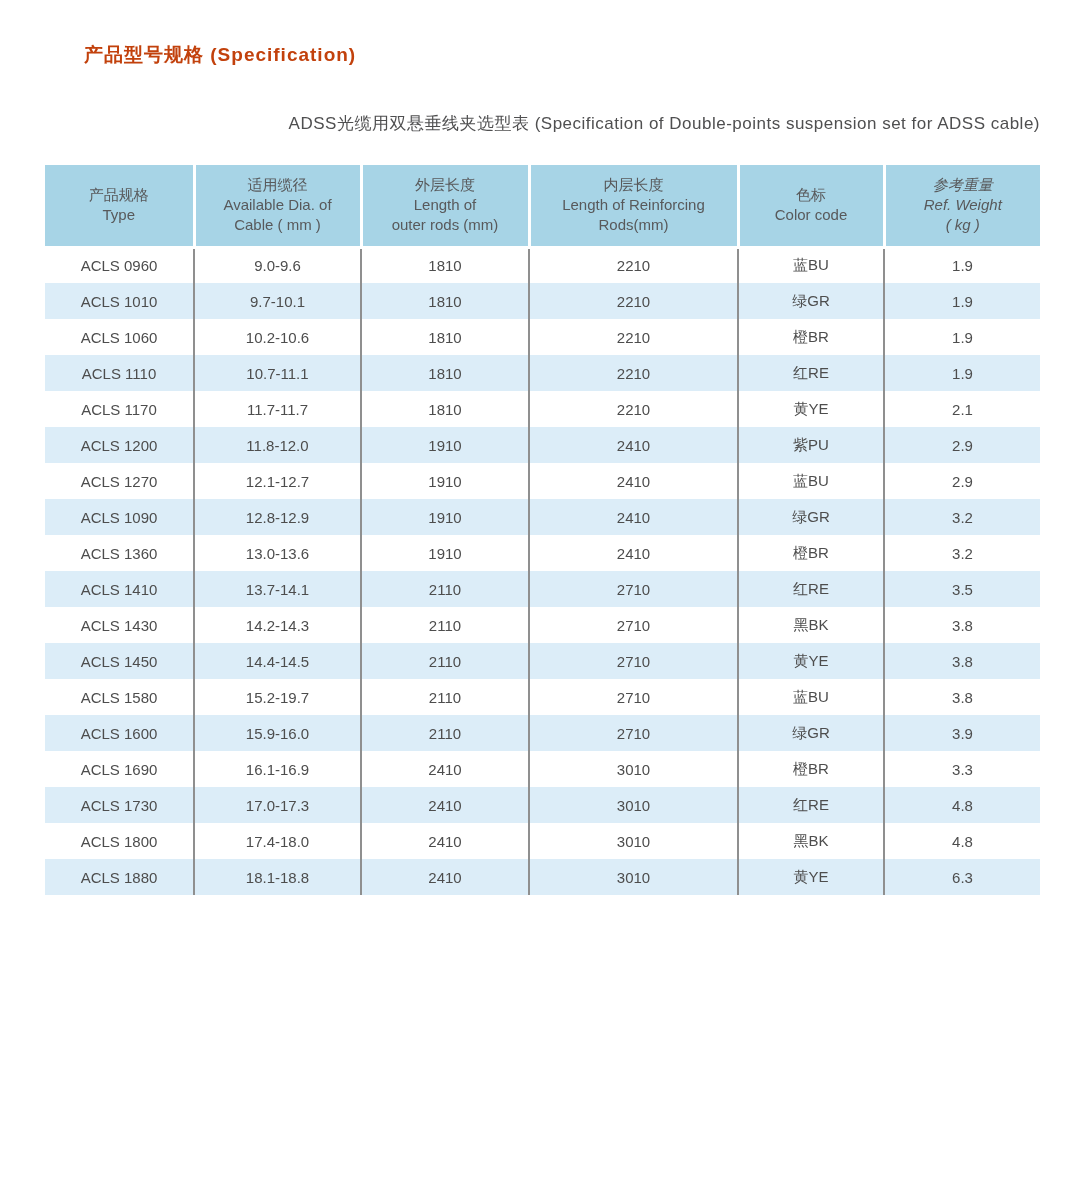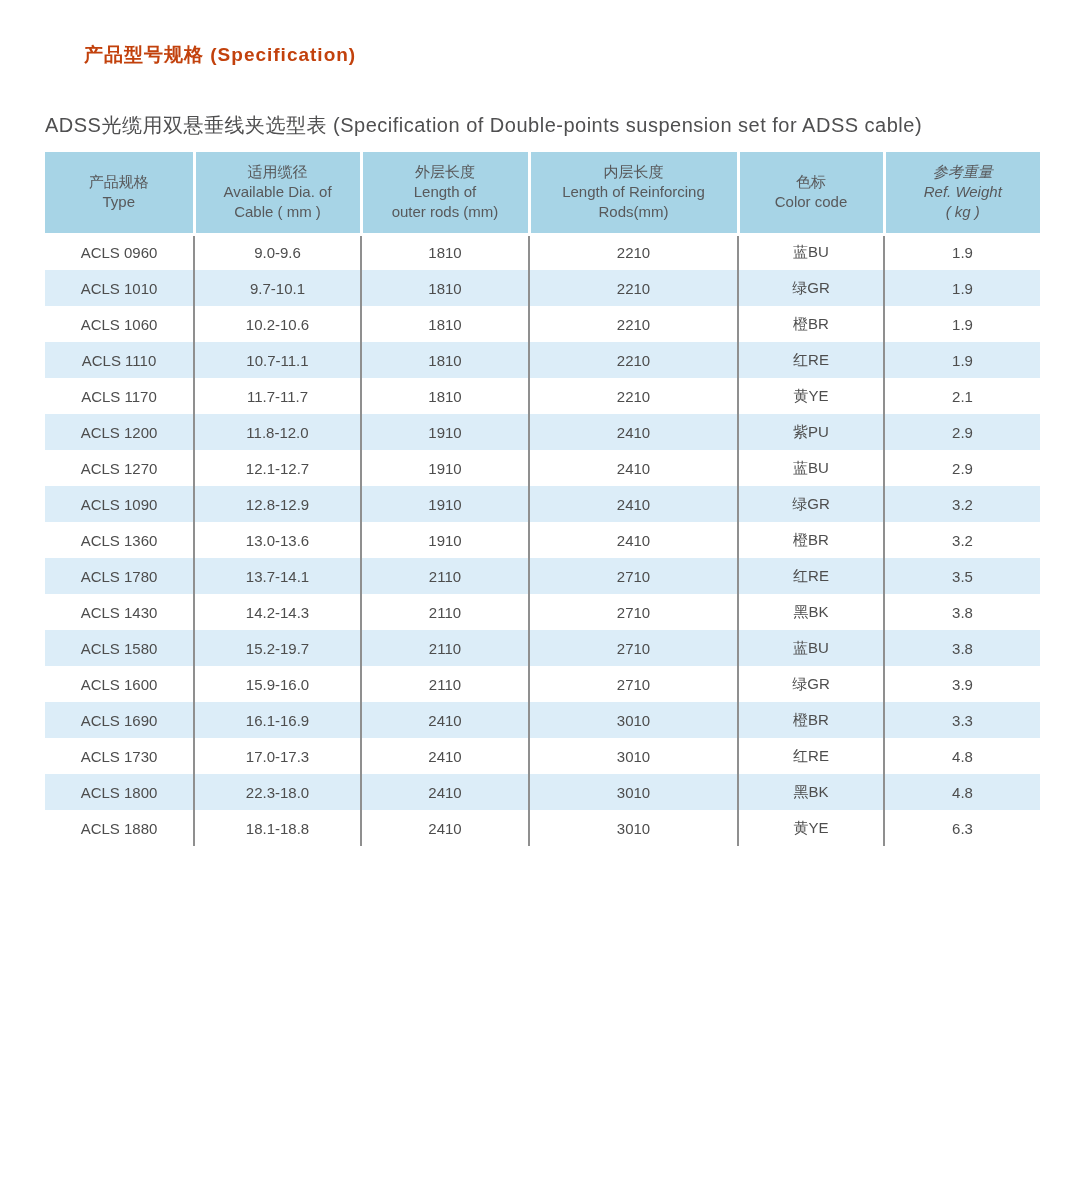--- a/index.html
+++ b/index.html
@@ -23,29 +23,29 @@
     font-weight: bold;
     color: #c2410c;
     letter-spacing: 1px;
     margin-left: 20px;
   }
   .doc-subtitle {
     position: absolute;
     left: 45px;
     top: 112px;
     width: 995px;
-    text-align: left;
-    font-size: 20px;
+    text-align: right;
+    font-size: 17px;
     color: #4F4F50;
     letter-spacing: 0.5px;
   }
   table.spec-table {
     position: absolute;
     left: 45px;
-    top: 152px;
+    top: 165px;
     width: 995px;
     border-collapse: collapse;
     table-layout: fixed;
   }
   col.c1 { width: 149px; }
   col.c2 { width: 167px; }
   col.c3 { width: 168px; }
   col.c4 { width: 209px; }
   col.c5 { width: 146px; }
   col.c6 { width: 156px; }
@@ -190,36 +190,44 @@
         </tr>
         <tr>
           <td>ACLS 1360</td>
           <td>13.0-13.6</td>
           <td>1910</td>
           <td>2410</td>
           <td>橙BR</td>
           <td>3.2</td>
         </tr>
         <tr>
-          <td>ACLS 1780</td>
+          <td>ACLS 1410</td>
           <td>13.7-14.1</td>
           <td>2110</td>
           <td>2710</td>
           <td>红RE</td>
           <td>3.5</td>
         </tr>
         <tr>
           <td>ACLS 1430</td>
           <td>14.2-14.3</td>
           <td>2110</td>
           <td>2710</td>
           <td>黑BK</td>
           <td>3.8</td>
         </tr>
         <tr>
+          <td>ACLS 1450</td>
+          <td>14.4-14.5</td>
+          <td>2110</td>
+          <td>2710</td>
+          <td>黄YE</td>
+          <td>3.8</td>
+        </tr>
+        <tr>
           <td>ACLS 1580</td>
           <td>15.2-19.7</td>
           <td>2110</td>
           <td>2710</td>
           <td>蓝BU</td>
           <td>3.8</td>
         </tr>
         <tr>
           <td>ACLS 1600</td>
           <td>15.9-16.0</td>
@@ -239,21 +247,21 @@
         <tr>
           <td>ACLS 1730</td>
           <td>17.0-17.3</td>
           <td>2410</td>
           <td>3010</td>
           <td>红RE</td>
           <td>4.8</td>
         </tr>
         <tr>
           <td>ACLS 1800</td>
-          <td>22.3-18.0</td>
+          <td>17.4-18.0</td>
           <td>2410</td>
           <td>3010</td>
           <td>黑BK</td>
           <td>4.8</td>
         </tr>
         <tr>
           <td>ACLS 1880</td>
           <td>18.1-18.8</td>
           <td>2410</td>
           <td>3010</td>

